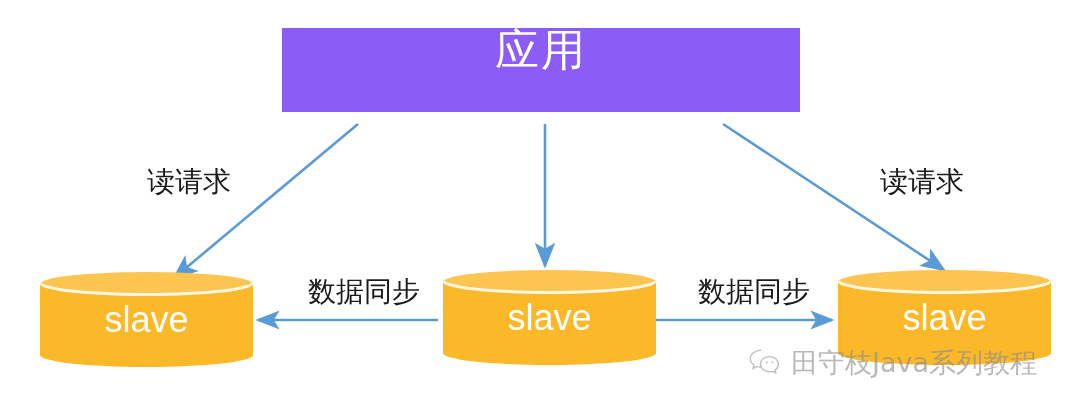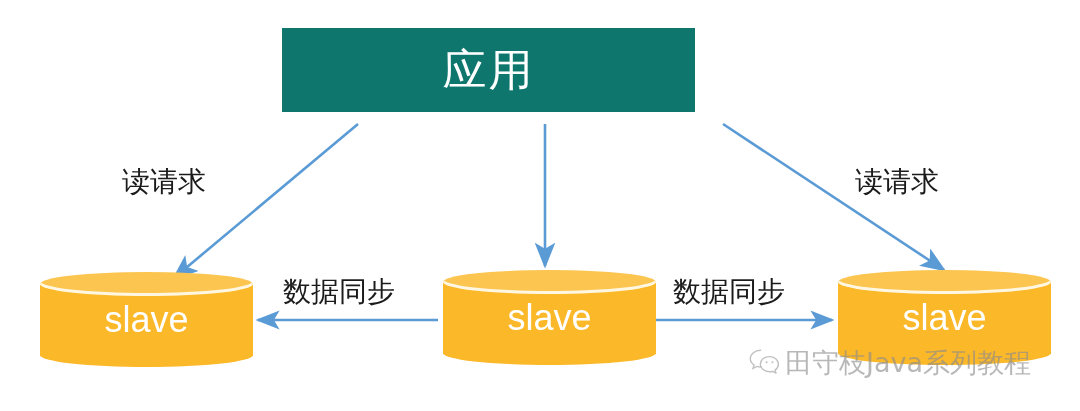--- a/index.html
+++ b/index.html
@@ -21,44 +21,45 @@
     top: 0;
     width: 1080px;
     height: 411px;
   }
 
   
   .app-box {
     position: absolute;
     left: 282px;
     top: 28px;
-    width: 413px;
+    width: 518px;
     height: 84px;
-    background: #0f766e;
+    background: #8b5cf6;
     display: flex;
-    align-items: center;
+    align-items: flex-start;
     justify-content: center;
     box-sizing: border-box;
   }
   .app-box-label {
     color: #ffffff;
     font-size: 44px;
     line-height: 1;
     letter-spacing: 2px;
     font-family: "DejaVu Sans", "Liberation Sans", sans-serif;
   }
 
   
   .cn-label {
     position: absolute;
     color: #1b1b1b;
     font-size: 28px;
     line-height: 1;
     white-space: nowrap;
     font-family: "DejaVu Sans", "Liberation Sans", sans-serif;
+    margin-left: 25px;
   }
   .lbl-read-left   { left: 122px; top: 168px; }
   .lbl-write       { left: 487px; top: 168px; }
   .lbl-read-right  { left: 855px; top: 168px; }
   .lbl-sync-left   { left: 283px; top: 278px; }
   .lbl-sync-right  { left: 673px; top: 278px; }
 
   
   .cylinder {
     position: absolute;
@@ -112,21 +113,21 @@
   .cyl-master      { left: 443px; top: 270px; }
   .cyl-slave-right { left: 838px; top: 270px; }
 
   
   .watermark {
     position: absolute;
     left: 748px;
     top: 348px;
     display: flex;
     align-items: center;
-    gap: 3px;
+    gap: 9px;
     opacity: 0.62;
     z-index: 6;
     pointer-events: none;
   }
   .watermark-icon {
     width: 34px;
     height: 28px;
     flex: 0 0 auto;
   }
   .watermark-text {

